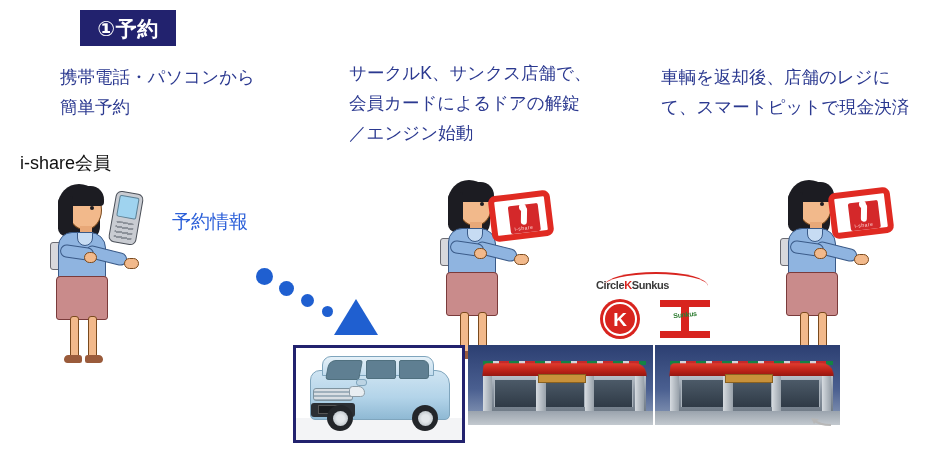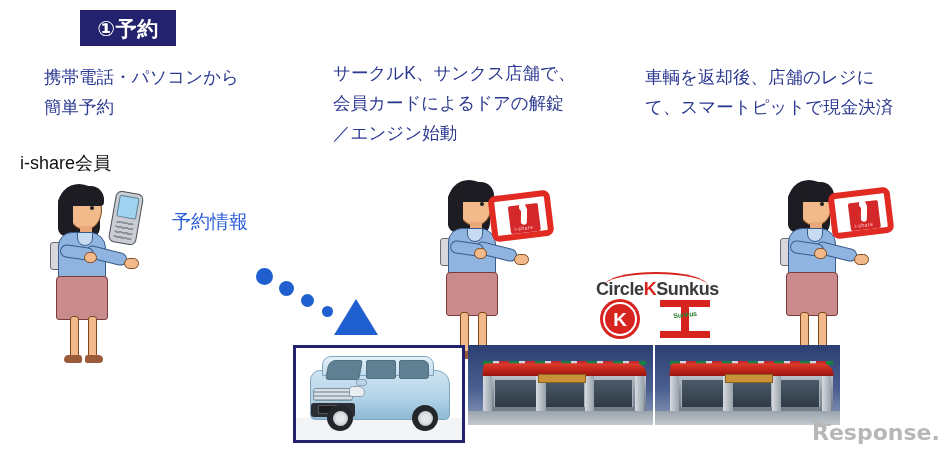--- a/index.html
+++ b/index.html
@@ -42,20 +42,21 @@
   #badge3 { left: 688px; top: 10px; width: 166px; height: 36px; }
 
   
   .desc {
     position: absolute;
     color: #2b3990;
     font-size: 17.5px;
     line-height: 30px;
     white-space: pre-line;
     letter-spacing: 0px;
+    margin-left: 16px;
   }
   #desc1 { left: 44px;  top: 62px; width: 280px; }
   #desc2 { left: 333px; top: 58px; width: 300px; }
   #desc3 { left: 645px; top: 62px; width: 300px; }
 
   
   #member-label {
     position: absolute;
     left: 20px;
     top: 151px;
@@ -229,22 +230,21 @@
     position: absolute;
     left: 8px; top: 0px;
     width: 104px; height: 14px;
     border-top: 2.5px solid #d8241f;
     border-radius: 52px 52px 0 0 / 14px 14px 0 0;
   }
   #brand-wordmark {
     position: absolute;
     left: 0; top: 7px;
     width: 120px;
-    text-align: center;
-    font-size: 18px;
+    font-size: 11px;
     font-weight: bold;
     letter-spacing: -0.4px;
     color: #3a3a3a;
     white-space: nowrap;
   }
   #brand-wordmark .k-red { color: #d8241f; }
   #logo-circlek {
     position: absolute;
     left: 4px; top: 27px;
     width: 40px; height: 40px;
@@ -607,16 +607,15 @@
     <div class="store-pillar" style="left:90%;"></div>
     <div class="store-sign"></div>
     <div class="store-ground"></div>
   </div>
 
   <div id="watermark">
     <svg class="wm-arrow" viewBox="0 0 22 10" aria-hidden="true">
       <path d="M21 8 C14 8, 8 7, 4 3" stroke="#b7b7b7" stroke-width="2.2" fill="none"></path>
       <path d="M1 1 L9 2 L4 7 Z" fill="#b7b7b7"></path>
     </svg>
-    <span class="wm-text">Response.</span>
   </div>
 
 </div>
 
 </body></html>

